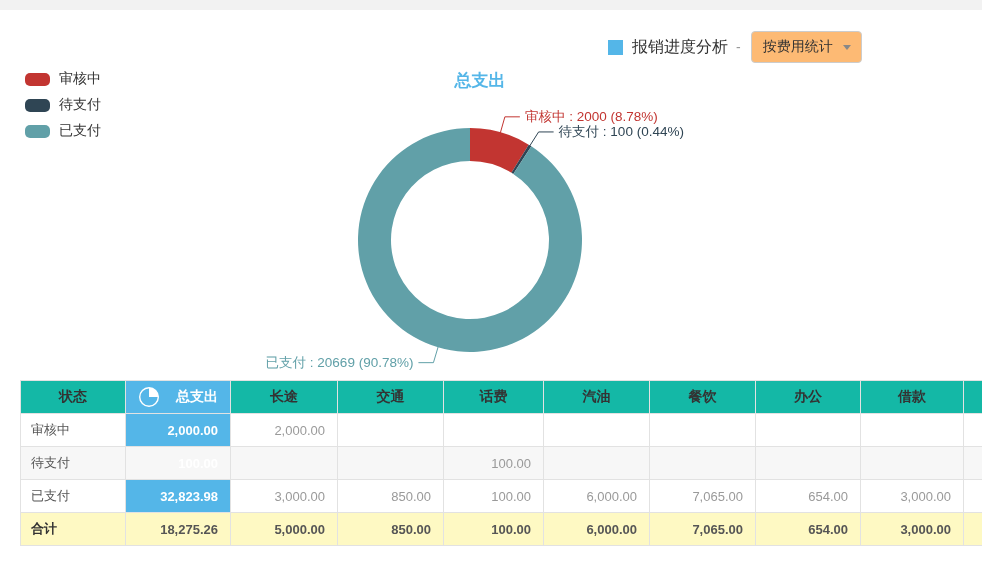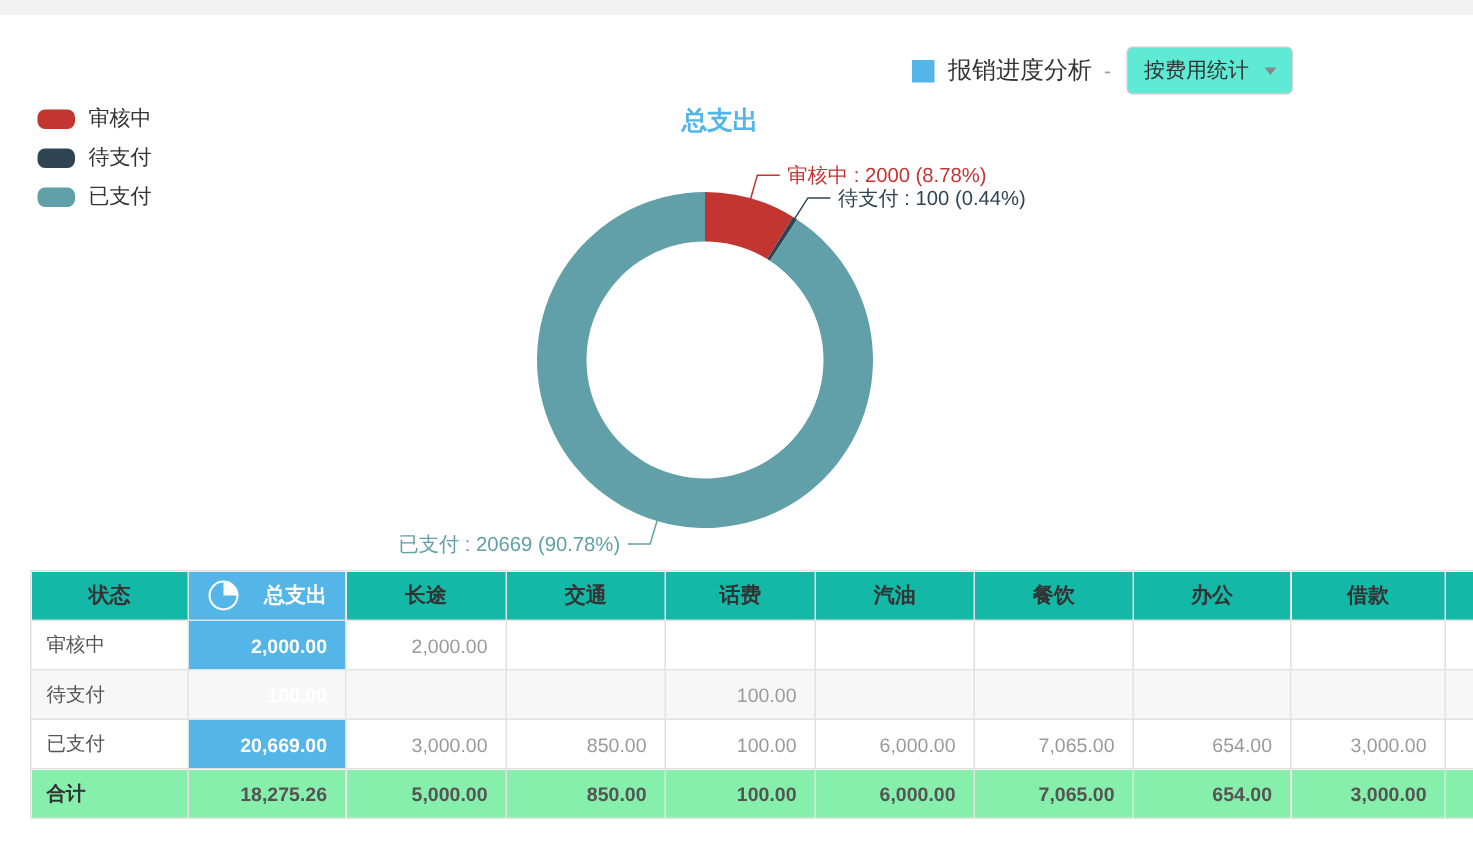--- a/index.html
+++ b/index.html
@@ -7,21 +7,21 @@
     width:982px;height:562px;position:relative;overflow:hidden;background:#fff;
     font-family:"Liberation Sans","DejaVu Sans",sans-serif;
   }
   .topbar{position:absolute;left:0;top:0;width:982px;height:10px;background:var(--topbar,#f2f2f2);}
   
   .panel-header{position:absolute;left:608px;top:31px;height:32px;display:flex;align-items:center;}
   .panel-legend-square{width:15px;height:15px;background:var(--accent,#54b6e8);display:inline-block;}
   .panel-title{margin-left:9px;font-size:16px;font-weight:normal;color:#333;}
   .sep{margin-left:8px;color:#999;font-size:14px;}
   .dropdown{display:flex;align-items:center;gap:10px;margin-left:10px;height:30px;padding:0 10px 0 11px;
-    border:1px solid #ccc;border-radius:4px;font-size:14px;color:#333;background:#5eead4;cursor:pointer;}
+    border:1px solid #ccc;border-radius:4px;font-size:14px;color:#333;background:#fdba74;cursor:pointer;}
   .caret{width:0;height:0;border-left:4px solid transparent;border-right:4px solid transparent;border-top:5px solid #888;}
   
   .chart-legend{position:absolute;left:25px;top:66px;}
   .legend-item{display:flex;align-items:center;height:26px;cursor:pointer;}
   .legend-swatch{width:25px;height:13px;border-radius:5px;display:inline-block;}
   .legend-label{margin-left:9px;font-size:14px;color:#333;}
   
   .chart-title{position:absolute;left:390px;top:69px;width:180px;text-align:center;
     font-size:17px;font-weight:bold;color:var(--accent,#54b6e8);}
   #chart-svg{position:absolute;left:0;top:0;}
@@ -29,21 +29,21 @@
   .table-wrap{position:absolute;left:20px;top:380px;width:962px;height:172px;overflow:hidden;}
   table{border-collapse:collapse;table-layout:fixed;width:1053px;}
   th,td{border:1px solid var(--tborder,#e2e2e2);height:33px;box-sizing:border-box;overflow:hidden;white-space:nowrap;}
   th{font-size:14px;font-weight:bold;color:#333;text-align:center;background:#14b8a6;cursor:pointer;}
   th.hl{background:var(--accent,#54b6e8);color:#fff;}
   th.hl .th-inner{display:flex;align-items:center;justify-content:center;gap:16px;}
   td{font-size:13px;color:#9a9a9a;text-align:right;padding-right:12px;padding-left:28px;}
   td.status{font-size:13px;color:#555;text-align:left;padding-left:10px;padding-right:0;}
   tr.alt td{background:var(--altrow,#f7f7f7);}
   td.hl{background:var(--accent,#54b6e8);color:#fff;font-weight:bold;}
-  tfoot td{font-weight:bold;color:#555;background:#86efac;margin-left:20px;}
+  tfoot td{font-weight:bold;color:#555;background:#fef9c3;margin-left:20px;}
   tfoot td.status{color:#333;}
 </style>
 </head>
 <body>
 
 <div class="topbar"></div>
 
 <div class="panel-header">
   <span class="panel-legend-square"></span>
   <span class="panel-title">报销进度分析</span>
@@ -139,21 +139,21 @@
           <td></td>
           <td>100.00</td>
           <td></td>
           <td></td>
           <td></td>
           <td></td>
           <td></td>
         </tr>
         <tr>
           <td class="status">已支付</td>
-          <td class="hl">20,669.00</td>
+          <td class="hl">32,823.98</td>
           <td>3,000.00</td>
           <td>850.00</td>
           <td>100.00</td>
           <td>6,000.00</td>
           <td>7,065.00</td>
           <td>654.00</td>
           <td>3,000.00</td>
           <td></td>
         </tr>
       </tbody>

